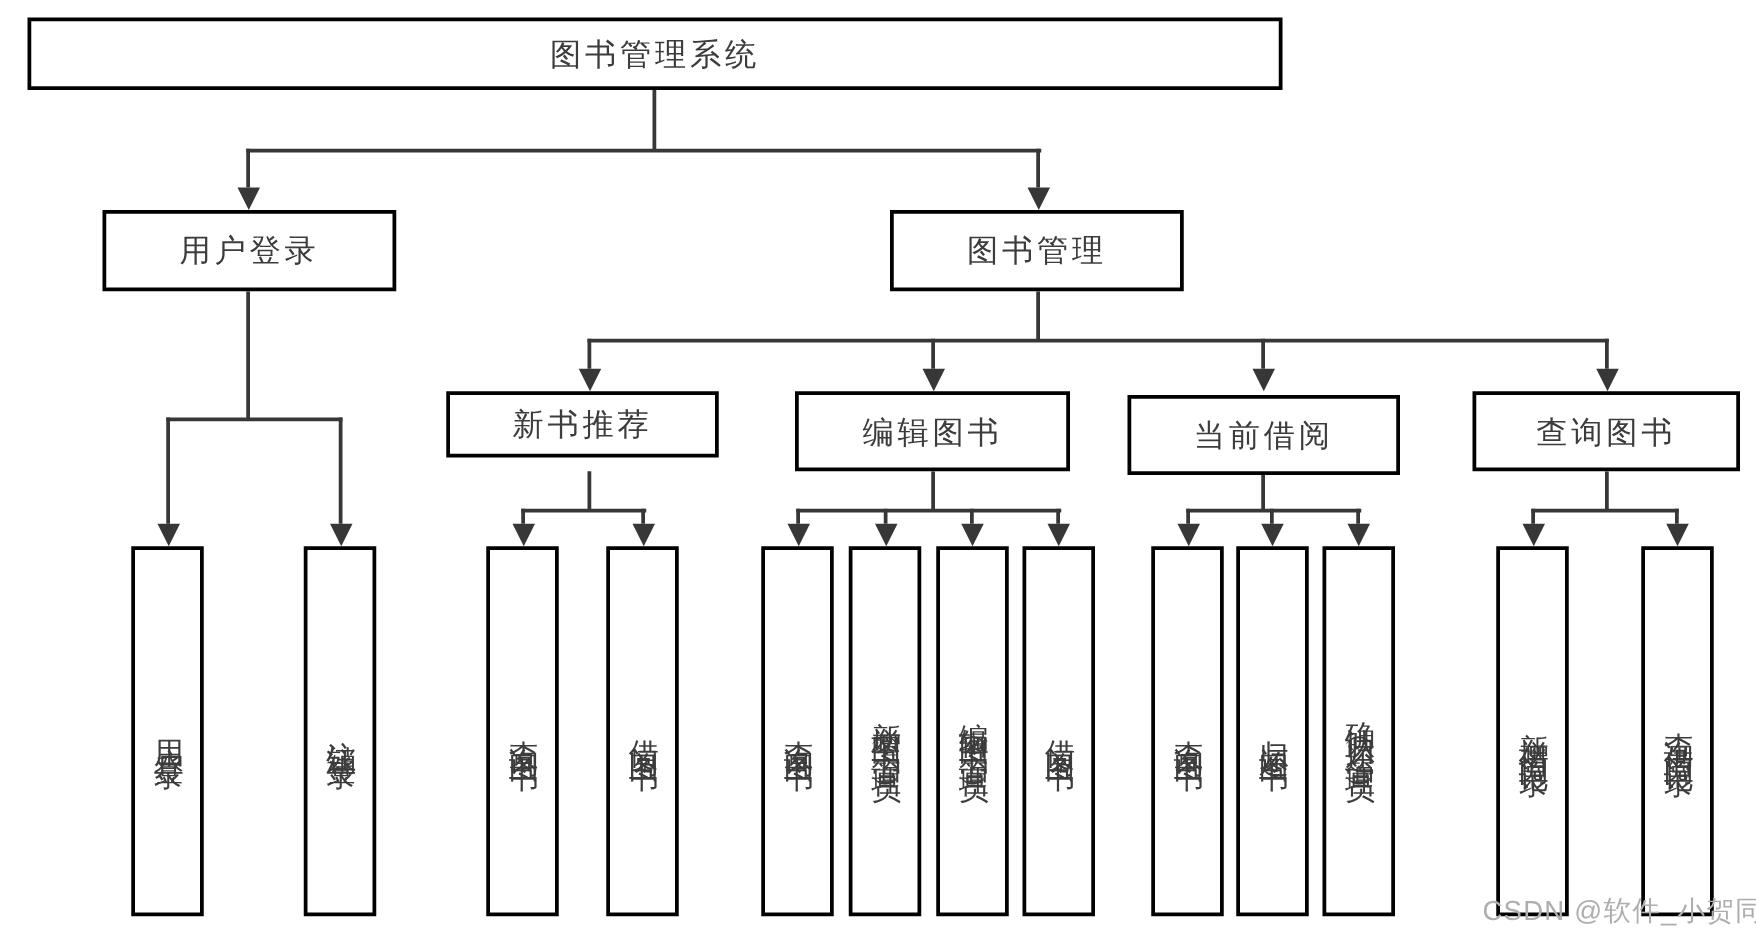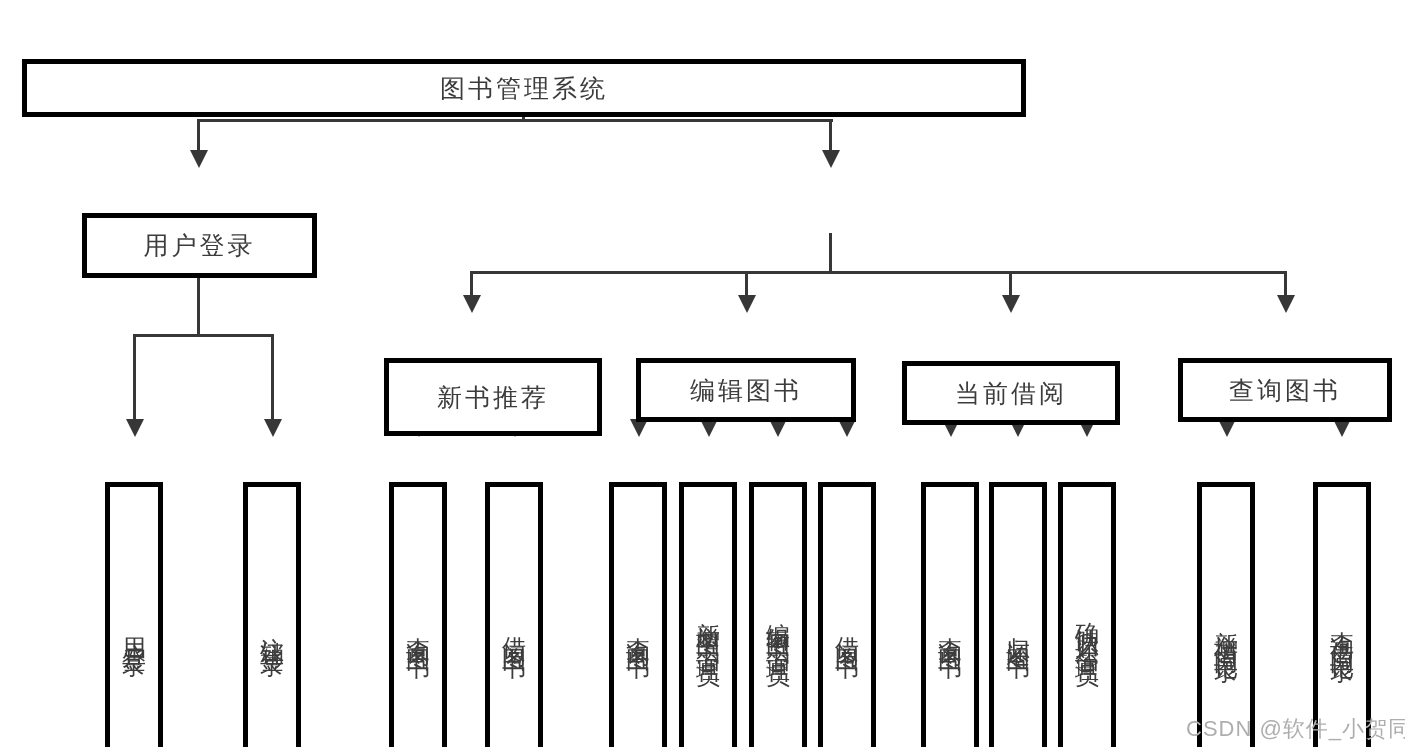--- a/index.html
+++ b/index.html
@@ -7,26 +7,25 @@
     position: relative;
     width: 1405px;
     height: 747px;
     background: #ffffff;
     overflow: hidden;
     font-family: "Liberation Sans", sans-serif;
   }
   .box {
     position: absolute;
     box-sizing: border-box;
-    border: 5px solid #000000;
+    border: 3px solid #000000;
     background: #ffffff;
     display: flex;
     align-items: center;
     justify-content: center;
-    margin-top: 45px;
   }
   .hlabel {
     font-size: 25px;
     letter-spacing: 3px;
     color: #3c3c3c;
     white-space: nowrap;
   }
   .vtext {
     writing-mode: vertical-rl;
     text-orientation: mixed;
@@ -111,22 +110,25 @@
   <div class="arrow" style="left:1225px;top:407px;height:12px"></div>
   <div class="arrow" style="left:1340px;top:407px;height:12px"></div>
 
   <div class="box" style="left:22px;top:14px;width:1004px;height:58px">
     <span class="hlabel">图书管理系统</span>
   </div>
 
   <div class="box" style="left:82px;top:168px;width:235px;height:65px">
     <span class="hlabel">用户登录</span>
   </div>
+  <div class="box" style="left:712px;top:168px;width:235px;height:65px">
+    <span class="hlabel">图书管理</span>
+  </div>
 
-  <div class="box" style="left:384px;top:313px;width:218px;height:78px">
+  <div class="box" style="left:357px;top:313px;width:218px;height:53px">
     <span class="hlabel">新书推荐</span>
   </div>
   <div class="box" style="left:636px;top:313px;width:220px;height:64px">
     <span class="hlabel">编辑图书</span>
   </div>
   <div class="box" style="left:902px;top:316px;width:218px;height:64px">
     <span class="hlabel">当前借阅</span>
   </div>
   <div class="box" style="left:1178px;top:313px;width:214px;height:64px">
     <span class="hlabel">查询图书</span>

